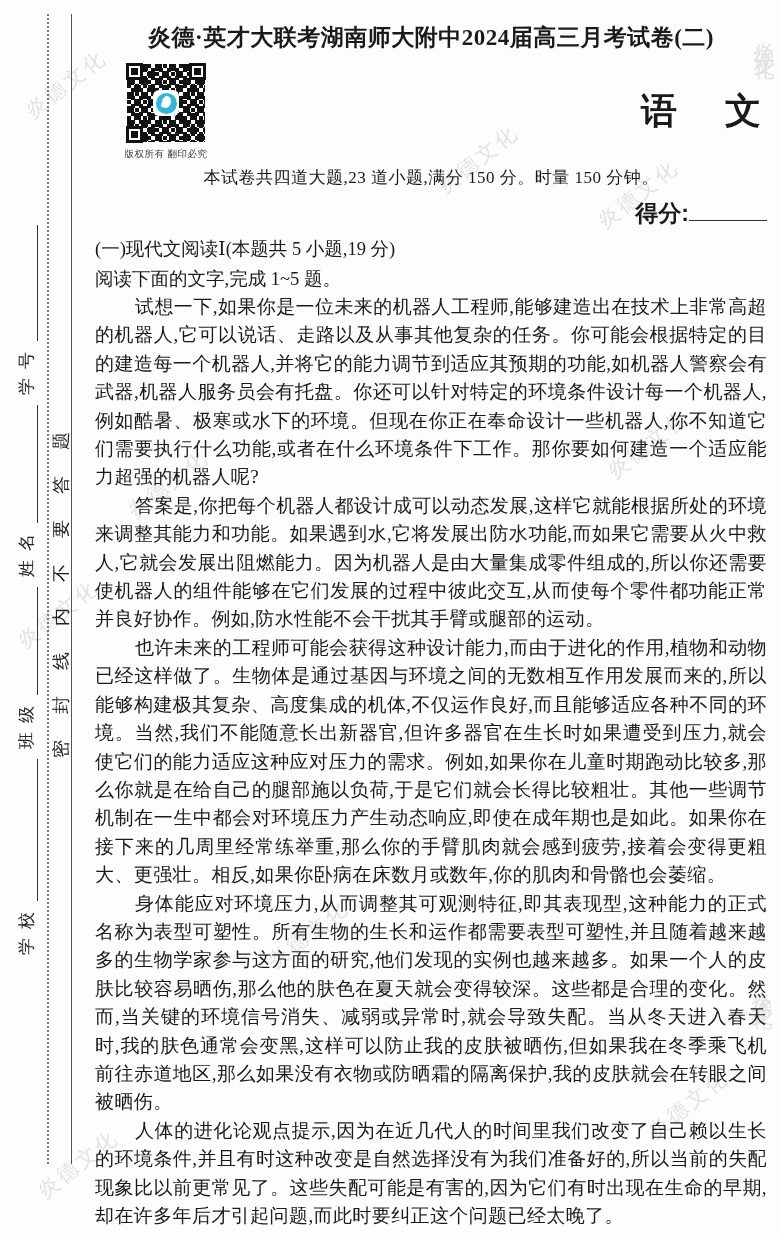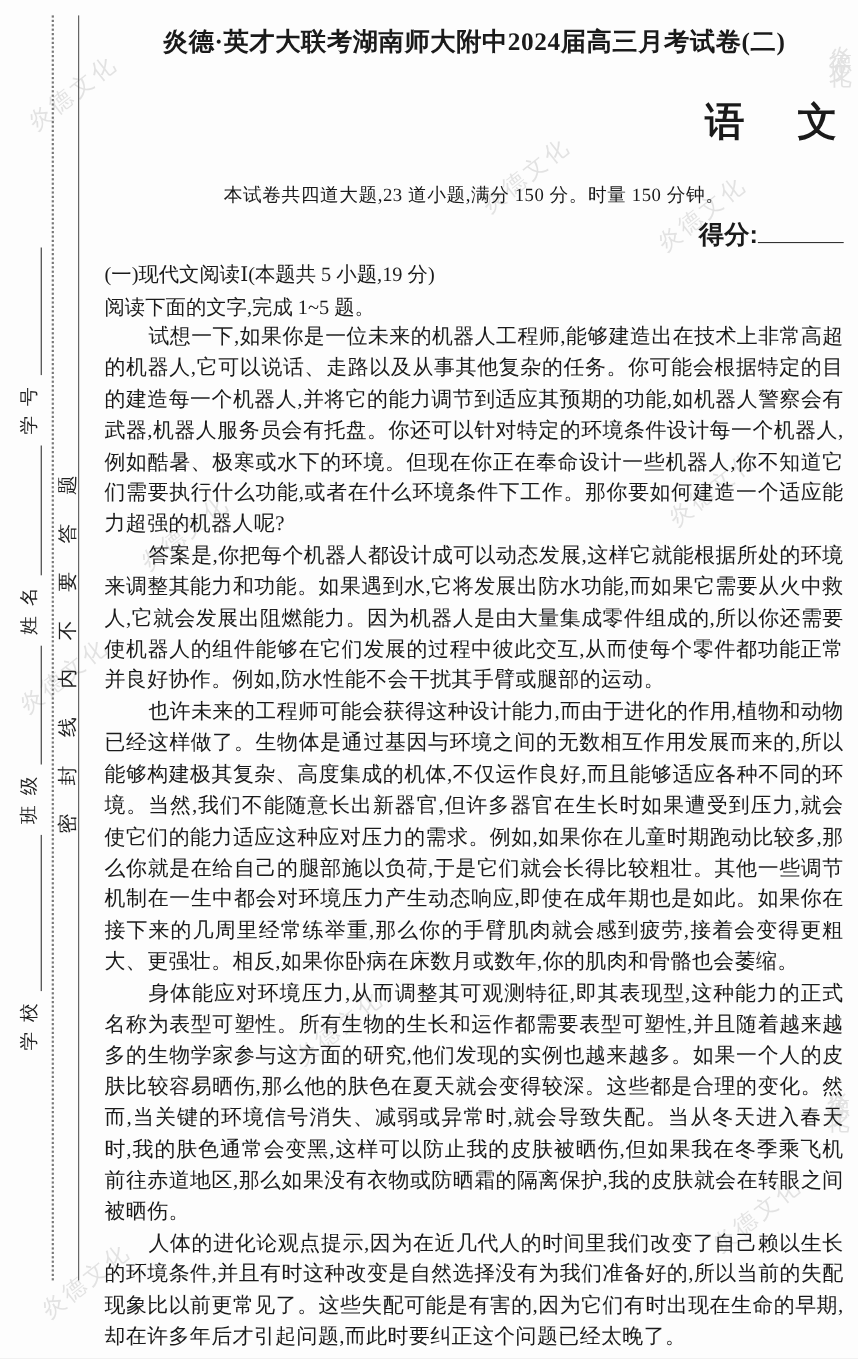--- a/index.html
+++ b/index.html
@@ -120,20 +120,33 @@
       <span class="fld-line w118"></span>
     </span>
   </div>
 
   <div class="seal-strip">密封线内不要答题</div>
 
   <div class="content">
 
     <div class="header-title">炎德·英才大联考湖南师大附中2024届高三月考试卷(二)</div>
 
+    <div class="qr-wrap">
+      <div class="qr">
+        <div class="qr-pattern"></div>
+        <div class="finder f-tl"></div>
+        <div class="finder f-tr"></div>
+        <div class="finder f-bl"></div>
+        <div class="qr-logo">
+          <div class="disc"></div>
+            <div class="drop"></div>
+        </div>
+      </div>
+      <div class="qr-caption">版权所有 翻印必究</div>
+    </div>
 
     <div class="subject-title">语　文</div>
 
     <div class="exam-info">本试卷共四道大题,23 道小题,满分 150 分。时量 150 分钟。</div>
 
     <div class="score-row">
       <span>得分:</span><span class="score-line"></span>
     </div>
 
     <div class="sub-title">(一)现代文阅读Ⅰ(本题共 5 小题,19 分)</div>

